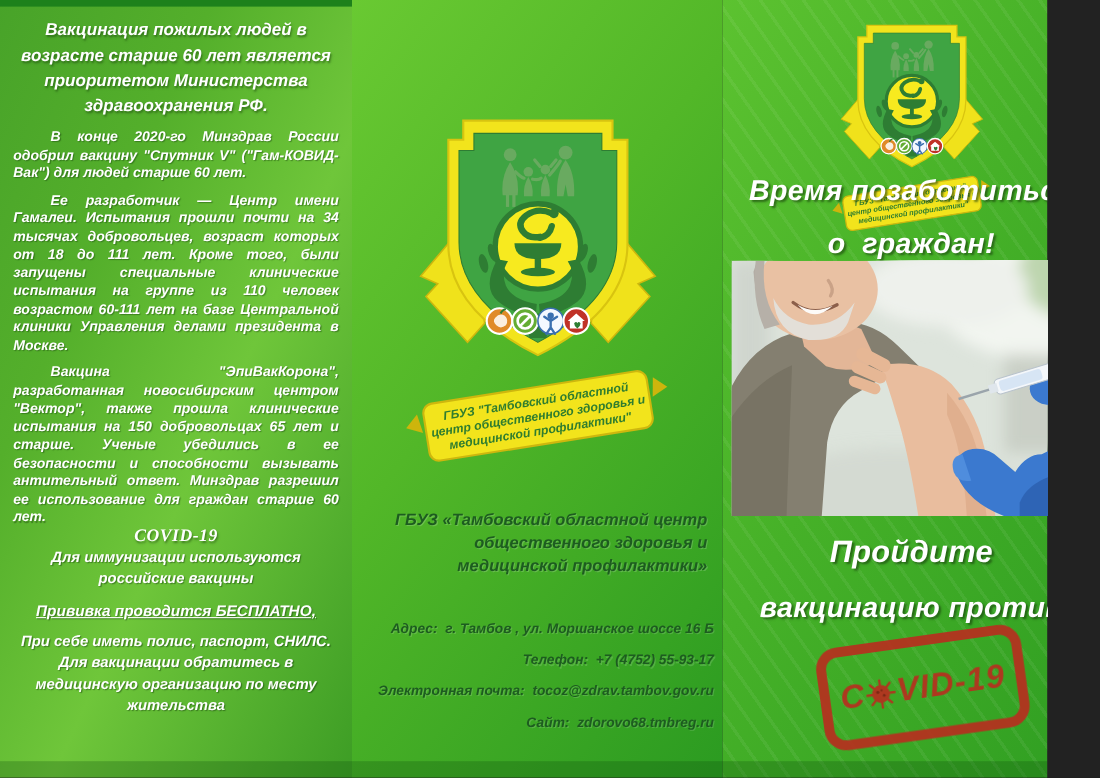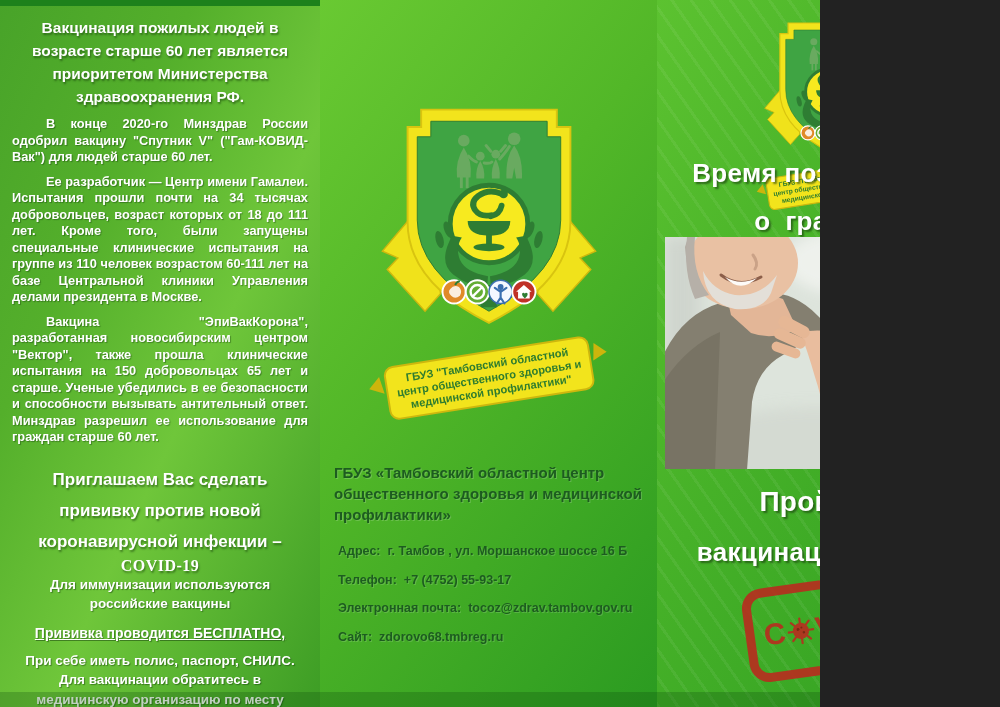--- a/index.html
+++ b/index.html
@@ -1,19 +1,19 @@
 <!DOCTYPE html>
 <html><head>
 <meta charset="utf-8">
 <style>
   * { margin:0; padding:0; box-sizing:border-box; }
   html,body { background:#222; }
   #page {
-    position:relative; width:820px; height:707px; overflow:hidden;
-    font-family:"Liberation Sans", sans-serif; display:flex;
+    position:relative; width:952px; height:707px; overflow:hidden;
+    font-family:"Liberation Sans", sans-serif; display:flex;font-style:italic;
   }
   .panel { position:relative; height:707px; flex:none; overflow:hidden; }
 
   
   #panel-left {
     width:320px;
     background:linear-gradient(115deg,#48a329 0%,#54af2b 30%,#6fc63a 58%,#3d9d25 100%);
     padding:6px 12px 0 12px; color:#fff; text-align:center;
   }
   #panel-left .topbar { position:absolute; top:0; left:0; width:100%; height:6px; background:#1d811b; }
@@ -31,24 +31,24 @@
     text-shadow:1px 1px 1px rgba(20,60,10,.5); }
   .docs { margin-top:10px; font-size:13.5px; line-height:19.5px; font-weight:bold;
     text-shadow:1px 1px 1px rgba(20,60,10,.5); }
 
   
   #panel-middle {
     width:337px;
     background:linear-gradient(128deg,#69c932 0%,#52b728 42%,#2b9b21 100%);
   }
   .emblem-large { position:absolute; top:98px; left:50%; transform:translateX(-50%); width:252px; }
-  .org-name { position:absolute; top:462px; left:14px; right:14px; text-align:left;
+  .org-name { position:absolute; top:462px; left:14px; right:14px; text-align:right;
     color:#1d5c20; font-weight:bold; font-size:15px; line-height:21px;
     text-shadow:1px 1px 0 rgba(255,255,255,.18); }
-  .contacts { position:absolute; top:544px; left:18px; right:8px; }
+  .contacts { position:absolute; top:564px; left:18px; right:8px;text-align:right; }
   .contact-row { color:#1d5c20; font-weight:bold; font-size:12.5px; margin-bottom:14.5px;
     text-shadow:1px 1px 0 rgba(255,255,255,.15); white-space:nowrap; }
   .c-val { margin-left:7px; }
 
   
   #panel-right {
     width:343px;
     background:
       repeating-linear-gradient(55deg, rgba(255,255,255,.06) 0 3px, rgba(255,255,255,0) 3px 16px),
       linear-gradient(120deg,#5cc230 0%,#46b128 45%,#2f9e22 100%);
@@ -76,21 +76,20 @@
 <body>
 
 <div id="page">
 
   <div class="panel" id="panel-left">
     <div class="topbar"></div>
     <div class="lp-heading">Вакцинация пожилых людей в возрасте старше 60 лет является приоритетом Министерства здравоохранения РФ.</div>
     <div class="para">В конце 2020-го Минздрав России одобрил вакцину "Спутник V" ("Гам-КОВИД-Вак") для людей старше 60 лет.</div>
     <div class="para">Ее разработчик — Центр имени Гамалеи. Испытания прошли почти на 34 тысячах добровольцев, возраст которых от 18 до 111 лет. Кроме того, были запущены специальные клинические испытания на группе из 110 человек возрастом 60-111 лет на базе Центральной клиники Управления делами президента в Москве.</div>
     <div class="para">Вакцина "ЭпиВакКорона", разработанная новосибирским центром "Вектор", также прошла клинические испытания на 150 добровольцах 65 лет и старше. Ученые убедились в ее безопасности и способности вызывать антительный ответ. Минздрав разрешил ее использование для граждан старше 60 лет.</div>
-    <div class="invite">Приглашаем Вас сделать прививку против новой коронавирусной инфекции –</div>
     <div class="invite-covid">COVID-19</div>
     <div class="imm">Для иммунизации используются российские вакцины</div>
     <div class="free">Прививка проводится БЕСПЛАТНО,</div>
     <div class="docs">При себе иметь полис, паспорт, СНИЛС. Для вакцинации обратитесь в медицинскую организацию по месту жительства</div>
   </div>
 
   <div class="panel" id="panel-middle">
     <div class="emblem-large">
   <svg viewBox="0 0 260 340" xmlns="http://www.w3.org/2000/svg">
 

